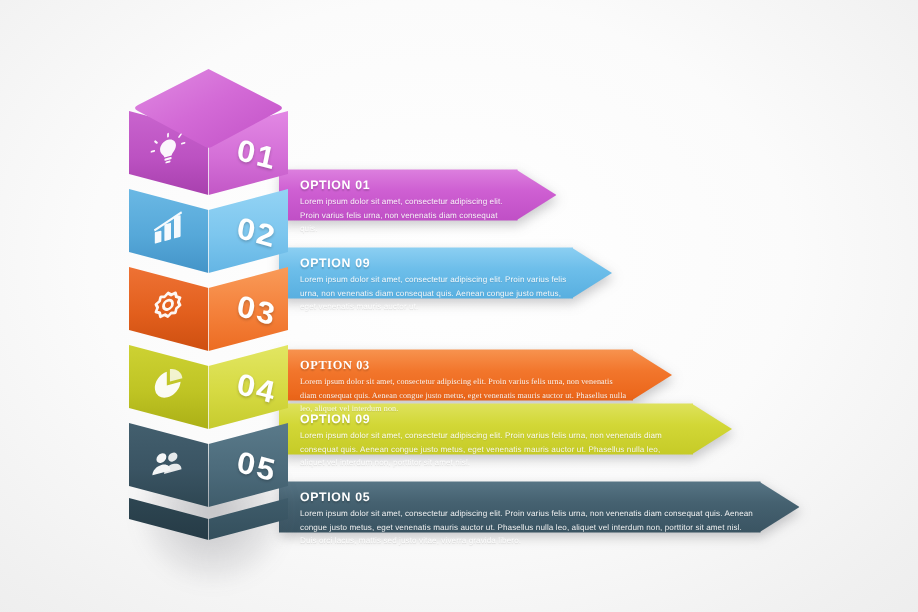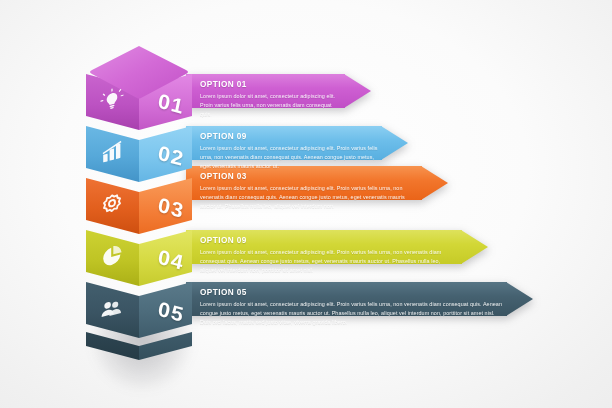--- a/index.html
+++ b/index.html
@@ -31,20 +31,21 @@
     width: 612px;
     height: 408px;
   }
 
   .banner {
     position: absolute;
     left: 186px;
     height: 34px;
     color: #ffffff;
     box-sizing: border-box;
+    margin-top: 39px;
   }
 
   .banner-shape {
     position: absolute;
     inset: 0;
     filter: drop-shadow(1px 3px 4px rgba(60,60,70,0.28));
   }
 
   .banner-body {
     position: absolute;
@@ -84,21 +85,21 @@
     line-height: 1.62;
     margin: 0;
     color: rgba(255,255,255,0.93);
     text-shadow: 0 0.5px 0.7px rgba(0,0,0,0.12);
     letter-spacing: 0.07px;
   }
 
   
   .banner--1 { top: 74px;  width: 185px; }
   .banner--2 { top: 126px; width: 222px; }
-  .banner--3 { top: 166px; width: 262px; }
+  .banner--3 { top: 194px; width: 262px; font-family: Liberation Serif, serif; }
   .banner--4 { top: 230px; width: 302px; }
   .banner--5 { top: 282px; width: 347px; }
 
   
   .column {
     position: absolute;
     left: 86px;
     top: 44px;
     width: 106px;
     height: 318px;

